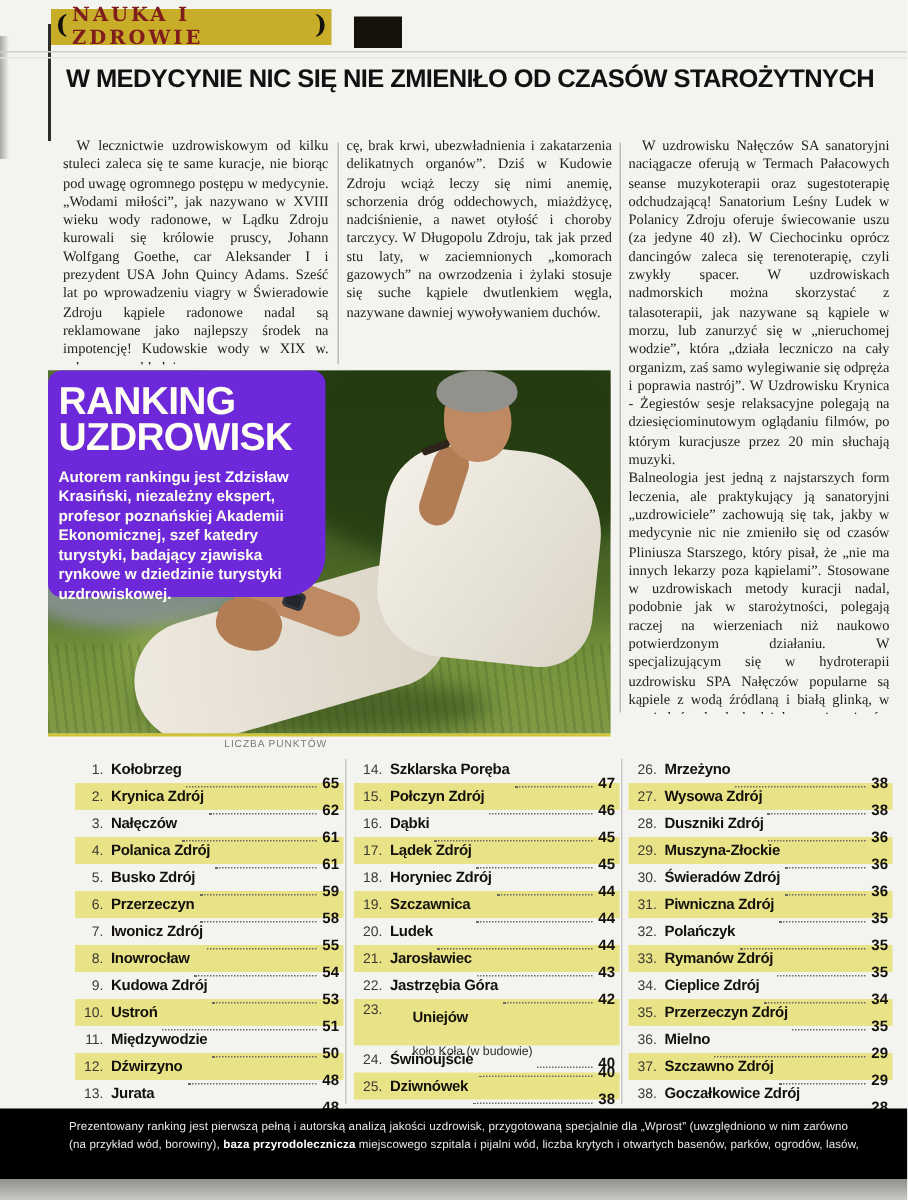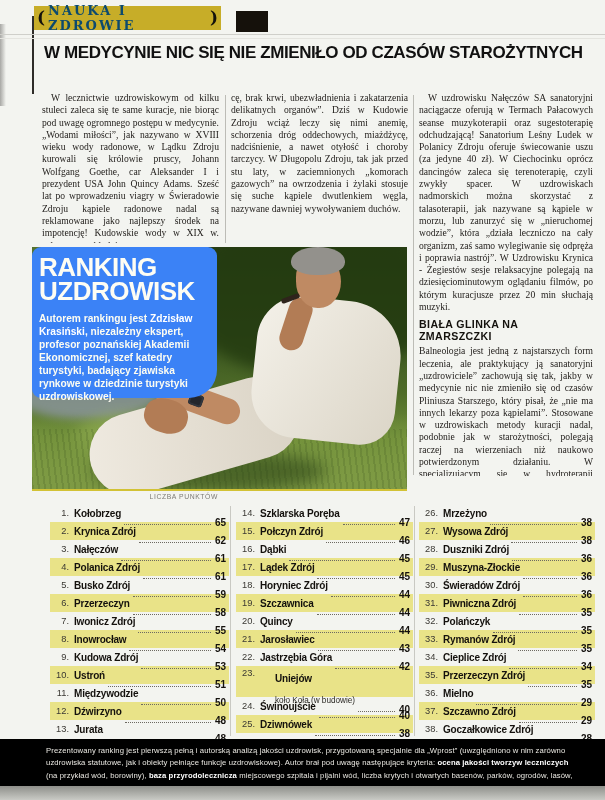--- a/index.html
+++ b/index.html
@@ -8,21 +8,21 @@
     background:#f3f4f0; font-family:"Liberation Sans", sans-serif;
   }
   
   .corner-rule-v { position:absolute; left:32px; top:16px; width:2px; height:78px; background:#2e2c28; }
   .corner-rule-h { position:absolute; left:32px; top:16px; width:14px; height:2px; background:#2e2c28; }
   .section-label {
     position:absolute; left:34px; top:6px; width:187px; height:24px;
     background:#c7ad28; display:flex; align-items:center; justify-content:center;
     font-family:"DejaVu Serif", serif; font-weight:bold; font-size:13px; letter-spacing:2px;
   }
-  .section-label .txt { color:#0c4a6e; }
+  .section-label .txt { color:#7f1d1d; }
   .section-label .paren { color:#14120c; font-size:17px; font-weight:bold; margin:0 3px; letter-spacing:0; position:relative; top:-1px; }
   .header-black-square { position:absolute; left:236px; top:11px; width:32px; height:21px; background:#15110b; }
   .rule-a { position:absolute; left:0; top:34px; width:605px; height:1px; background:#cfcfca; }
   .rule-b { position:absolute; left:0; top:38px; width:605px; height:1px; background:#e4e4df; }
   .left-shadow { position:absolute; left:0; top:24px; width:6px; height:82px; background:linear-gradient(90deg,#9a9a97,rgba(154,154,151,0)); opacity:.85; }
 
   .headline { position:absolute; left:44px; top:43px; width:554px; color:#111;
     font-weight:bold; font-size:17px; line-height:20.5px; letter-spacing:-0.4px; }
 
   
@@ -59,21 +59,21 @@
   .man-hand    { position:absolute; left:112px; top:152px; width:44px; height:34px; background:#b27c55; border-radius:45%; transform:rotate(15deg); }
   .man-watch   { position:absolute; left:157px; top:147px; width:14px; height:12px; background:#23262c; border-radius:3px; transform:rotate(20deg); box-shadow:inset 0 0 0 2px #31353d; }
   .man-head    { position:absolute; left:264px; top:6px; width:45px; height:55px; background:#bf8a63; border-radius:46% 54% 50% 50%; }
   .man-hair    { position:absolute; left:259px; top:0; width:54px; height:28px; background:#93918c; border-radius:50% 50% 45% 45%; }
   .man-pipe    { position:absolute; left:249px; top:49px; width:19px; height:5px; background:#2f241c; border-radius:2px; transform:rotate(-20deg); }
   .photo-rule { position:absolute; left:32px; top:489px; width:375px; height:2px; background:#d2c235; }
 
   
   .ranking-box {
     position:absolute; left:32px; top:247px; width:185px; height:151px;
-    background:#3b82f6; border-radius:9px 9px 28px 9px; color:#fff;
+    background:#6d28d9; border-radius:9px 9px 28px 9px; color:#fff;
     padding:8px 8px 0 7px; box-sizing:border-box;
   }
   .ranking-title { font-size:26px; line-height:24px; font-weight:bold; letter-spacing:-0.5px; color:#fefdf3; }
   .ranking-intro { margin-top:9px; font-size:10.2px; line-height:13px; font-weight:bold; color:#fdfdf2; }
   .ranking-intro .name { color:#fff; }
 
   
   .points-header { position:absolute; left:108px; top:493px; width:110px; text-align:right;
     font-size:6.8px; letter-spacing:.6px; color:#7c7a74; }
   .rank-col { position:absolute; top:504px; }
@@ -126,21 +126,20 @@
   <div class="article-col col-1">
       <p class="body-p indent">W lecznictwie uzdrowiskowym od kilku stuleci zaleca się te same kuracje, nie biorąc pod uwagę ogromnego postępu w medycynie. „Wodami miłości”, jak nazywano w XVIII wieku wody radonowe, w Lądku Zdroju kurowali się królowie pruscy, Johann Wolfgang Goethe, car Aleksander I i prezydent USA John Quincy Adams. Sześć lat po wprowadzeniu viagry w Świeradowie Zdroju kąpiele radonowe nadal są reklamowane jako najlepszy środek na impotencję! Kudowskie wody w XIX w. zalecano na „bledni-</p>
     </div>
   <div class="col-divider div-1"></div>
   <div class="article-col col-2">
       <p class="body-p">cę, brak krwi, ubezwładnienia i zakatarzenia delikatnych organów”. Dziś w Kudowie Zdroju wciąż leczy się nimi anemię, schorzenia dróg oddechowych, miażdżycę, nadciśnienie, a nawet otyłość i choroby tarczycy. W Długopolu Zdroju, tak jak przed stu laty, w zaciemnionych „komorach gazowych” na owrzodzenia i żylaki stosuje się suche kąpiele dwutlenkiem węgla, nazywane dawniej wywoływaniem duchów.</p>
     </div>
   <div class="col-divider div-2"></div>
   <div class="article-col col-3">
       <p class="body-p indent">W uzdrowisku Nałęczów SA sanatoryjni naciągacze oferują w Termach Pałacowych seanse muzykoterapii oraz sugestoterapię odchudzającą! Sanatorium Leśny Ludek w Polanicy Zdroju oferuje świecowanie uszu (za jedyne 40 zł). W Ciechocinku oprócz dancingów zaleca się terenoterapię, czyli zwykły spacer. W uzdrowiskach nadmorskich można skorzystać z talasoterapii, jak nazywane są kąpiele w morzu, lub zanurzyć się w „nieruchomej wodzie”, która „działa leczniczo na cały organizm, zaś samo wylegiwanie się odpręża i poprawia nastrój”. W Uzdrowisku Krynica - Żegiestów sesje relaksacyjne polegają na dziesięciominutowym oglądaniu filmów, po którym kuracjusze przez 20 min słuchają muzyki.</p>
-      <h3 class="subhead">BIAŁA GLINKA NA ZMARSZCZKI</h3>
       <p class="body-p">Balneologia jest jedną z najstarszych form leczenia, ale praktykujący ją sanatoryjni „uzdrowiciele” zachowują się tak, jakby w medycynie nic nie zmieniło się od czasów Pliniusza Starszego, który pisał, że „nie ma innych lekarzy poza kąpielami”. Stosowane w uzdrowiskach metody kuracji nadal, podobnie jak w starożytności, polegają raczej na wierzeniach niż naukowo potwierdzonym działaniu. W specjalizującym się w hydroterapii uzdrowisku SPA Nałęczów popularne są kąpiele z wodą źródlaną i białą glinką, w czasie których „dochodzi do wymiany jonów wapnia i magnezu z sodem i jonami amonowymi wytwarzanymi przez skórę, co zapewnia jej głębokie oczyszcze-</p>
     </div>
 
   <div class="photo">
     <div class="blob blob-dark"></div>
     <div class="blob blob-light"></div>
     <div class="blob blob-pond"></div>
     <div class="blob blob-sun"></div>
     <div class="grass"></div>
     <div class="grass-tex"></div>
@@ -320,21 +319,21 @@
         <span class="rank-num">19.</span>
         <div class="rank-body flexline">
           <span class="rank-name">Szczawnica</span>
           <span class="leader"></span>
           <span class="rank-pts">44</span>
         </div>
       </div>
       <div class="rank-row">
         <span class="rank-num">20.</span>
         <div class="rank-body flexline">
-          <span class="rank-name">Quincy</span>
+          <span class="rank-name">Ludek</span>
           <span class="leader"></span>
           <span class="rank-pts">44</span>
         </div>
       </div>
       <div class="rank-row hl">
         <span class="rank-num">21.</span>
         <div class="rank-body flexline">
           <span class="rank-name">Jarosławiec</span>
           <span class="leader"></span>
           <span class="rank-pts">43</span>
@@ -479,18 +478,17 @@
         <div class="rank-body flexline">
           <span class="rank-name">Goczałkowice Zdrój</span>
           <span class="leader"></span>
           <span class="rank-pts">28</span>
         </div>
       </div>
     </div>
 
   <div class="footer">
       <div class="footer-line"><span>Prezentowany ranking jest pierwszą pełną i autorską analizą jakości uzdrowisk, przygotowaną specjalnie dla „Wprost” (uwzględniono w nim zarówno</span></div>
-      <div class="footer-line"><span>uzdrowiska statutowe, jak i obiekty pełniące funkcje uzdrowiskowe). Autor brał pod uwagę następujące kryteria: </span><span class="b">ocena jakości tworzyw leczniczych</span></div>
       <div class="footer-line"><span>(na przykład wód, borowiny), </span><span class="b">baza przyrodolecznicza</span><span> miejscowego szpitala i pijalni wód, liczba krytych i otwartych basenów, parków, ogrodów, lasów,</span></div>
     </div>
   <div class="bottom-strip"></div>
 
 </div>
 
 </body></html>

